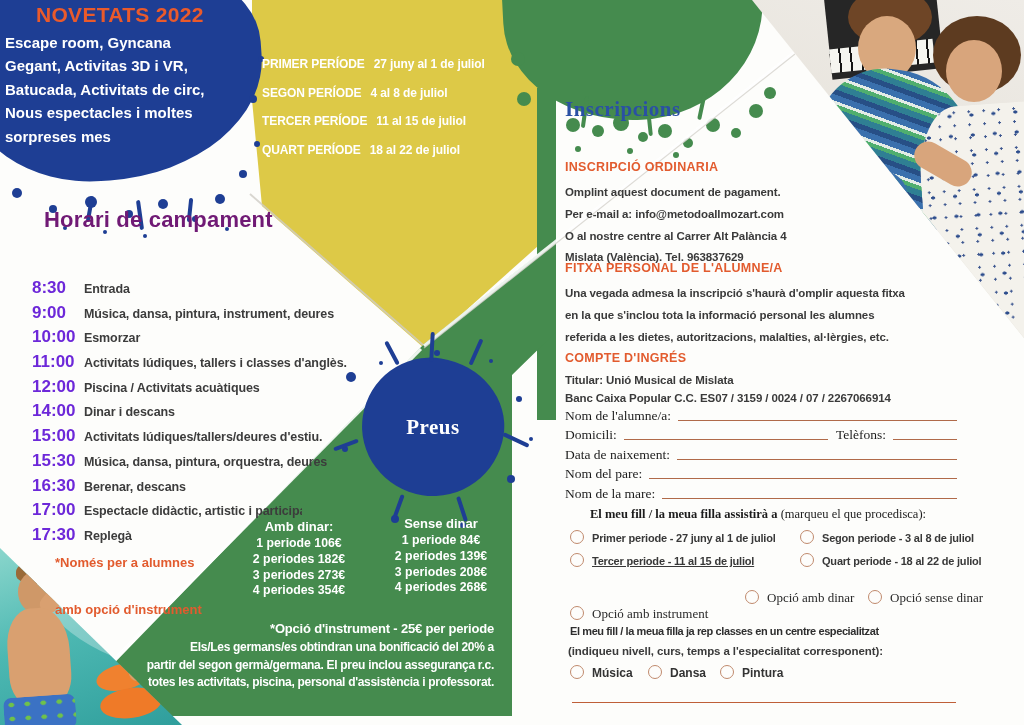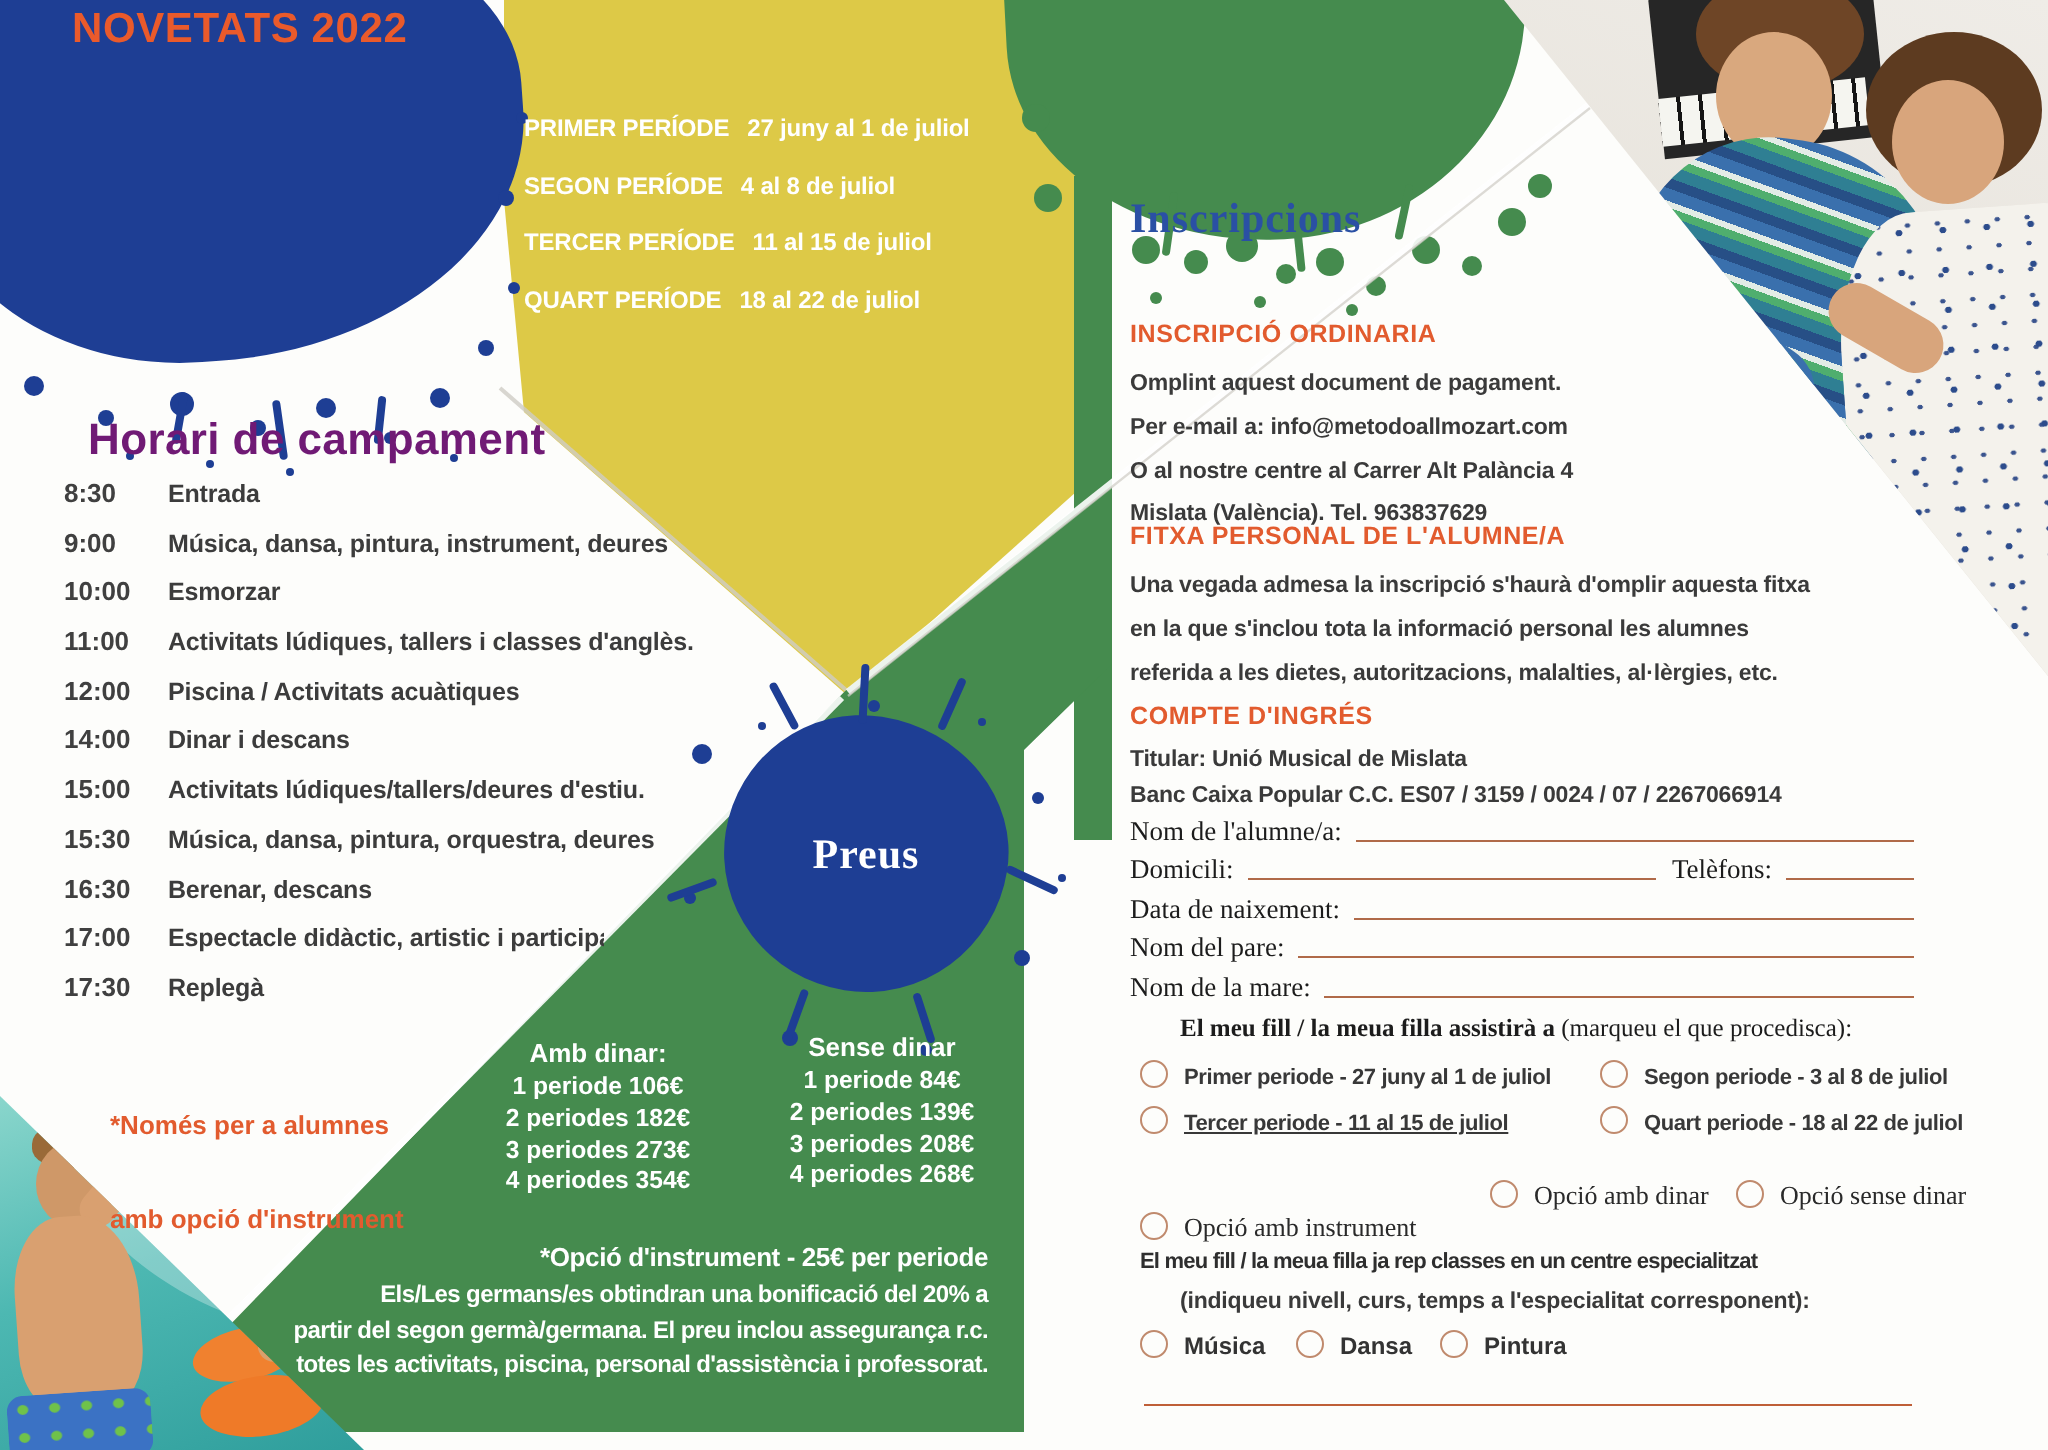--- a/index.html
+++ b/index.html
@@ -40,21 +40,21 @@
     background-image:radial-gradient(#2c4c8c 1.6px,transparent 1.9px),radial-gradient(#3a548e 1.2px,transparent 1.5px);
     background-size:22px 20px,15px 13px;}
   
   .z{z-index:7;}
   .nov-title{font-size:21px;font-weight:bold;color:#ea5a2b;letter-spacing:.3px;}
   .nov-line{font-size:15px;font-weight:bold;color:#fff;line-height:23.4px;white-space:nowrap;}
   .prow{height:28.6px;white-space:nowrap;color:#fff;font-size:12px;font-weight:bold;letter-spacing:-.1px;}
   .prow .dt{margin-left:9px;}
   .horari{font-size:22px;font-weight:bold;color:#701a75;letter-spacing:.2px;}
   .srow{height:24.7px;display:flex;align-items:baseline;white-space:nowrap;}
-  .stime{width:52px;font-size:13px;font-weight:bold;color:#404040;}
+  .stime{width:52px;font-size:17px;font-weight:bold;color:#6d28d9;margin-top:39px;}
   .sact{font-size:12.5px;font-weight:600;color:#3c3c3c;letter-spacing:-.1px;}
   .clip{max-width:218px;overflow:hidden;}
   .note-line{font-size:13px;font-weight:bold;color:#e25b2e;line-height:30px;white-space:nowrap;margin-top:17px;}
   .pcol{text-align:center;color:#fff;}
   .pcol .t{font-size:13px;font-weight:bold;margin-bottom:2px;}
   .pcol .r{font-size:12.3px;font-weight:bold;line-height:15.8px;white-space:nowrap;}
   .gfoot{text-align:right;color:#fff;}
   .gfoot .n{font-size:13px;font-weight:bold;letter-spacing:-.2px;margin-bottom:3px;}
   .gfoot .l{font-size:12px;font-weight:bold;line-height:17.6px;letter-spacing:-.3px;white-space:nowrap;}
   .insc-title{font-family:"Liberation Serif",serif;font-size:21px;font-weight:bold;color:#2a50a4;letter-spacing:.5px;}
@@ -155,20 +155,27 @@
     <div class="abs drip blue" style="left:58px;top:4px;height:26px;transform:rotate(-28deg);"></div>
     <div class="abs drip blue" style="left:142px;top:2px;height:28px;transform:rotate(24deg);"></div>
     <div class="abs drip blue" style="left:12px;top:96px;height:26px;transform:rotate(70deg);"></div>
     <div class="abs drip blue" style="left:182px;top:90px;height:28px;transform:rotate(-65deg);"></div>
     <div class="abs drip blue" style="left:64px;top:158px;height:28px;transform:rotate(20deg);"></div>
     <div class="abs drip blue" style="left:128px;top:160px;height:26px;transform:rotate(-18deg);"></div>
     <div class="abs ps-label">Preus</div>
   </div>
 
   <div class="abs z nov-title" style="left:36px;top:3px;">NOVETATS 2022</div>
+  <div class="abs z" style="left:5px;top:31px;">
+    <div class="nov-line">Escape room, Gyncana</div>
+    <div class="nov-line">Gegant, Activitas 3D i VR,</div>
+    <div class="nov-line">Batucada, Activitats de circ,</div>
+    <div class="nov-line">Nous espectacles i moltes</div>
+    <div class="nov-line">sorpreses mes</div>
+  </div>
 
   <div class="abs z" style="left:262px;top:57px;">
     <div class="prow"><span>PRIMER PERÍODE</span><span class="dt">27 juny al 1 de juliol</span></div>
     <div class="prow"><span>SEGON PERÍODE</span><span class="dt">4 al 8 de juliol</span></div>
     <div class="prow"><span>TERCER PERÍODE</span><span class="dt">11 al 15 de juliol</span></div>
     <div class="prow"><span>QUART PERÍODE</span><span class="dt">18 al 22 de juliol</span></div>
   </div>
 
   <div class="abs z horari" style="left:44px;top:207px;">Horari de campament</div>
 
@@ -298,21 +305,21 @@
   <div class="abs z opt" style="left:570px;top:530px;"><span class="cb"></span><span>Primer periode  - 27 juny al 1 de juliol</span></div>
   <div class="abs z opt" style="left:800px;top:530px;"><span class="cb"></span><span>Segon periode - 3  al  8 de juliol</span></div>
   <div class="abs z opt" style="left:570px;top:553px;text-decoration:underline;"><span class="cb"></span><span>Tercer periode - 11 al 15 de juliol</span></div>
   <div class="abs z opt" style="left:800px;top:553px;"><span class="cb"></span><span>Quart periode - 18  al 22 de juliol</span></div>
 
   <div class="abs z opt-serif" style="left:570px;top:606px;"><span class="cb"></span><span>Opció amb instrument</span></div>
   <div class="abs z opt-serif" style="left:745px;top:590px;"><span class="cb"></span><span>Opció amb dinar</span></div>
   <div class="abs z opt-serif" style="left:868px;top:590px;"><span class="cb"></span><span>Opció sense dinar</span></div>
 
   <div class="abs z centre-b" style="left:570px;top:625px;">El meu fill / la meua filla ja rep classes en un centre especialitzat</div>
-  <div class="abs z centre-n" style="left:568px;top:645px;margin-left:22px;">(indiqueu nivell, curs, temps a l'especialitat corresponent):</div>
+  <div class="abs z centre-n" style="left:568px;top:645px;">(indiqueu nivell, curs, temps a l'especialitat corresponent):</div>
 
   <div class="abs z centre-opt" style="left:570px;top:665px;"><span class="cb"></span><span>Música</span></div>
   <div class="abs z centre-opt" style="left:648px;top:665px;"><span class="cb"></span><span>Dansa</span></div>
   <div class="abs z centre-opt" style="left:720px;top:665px;"><span class="cb"></span><span>Pintura</span></div>
 
   <div class="abs z rule" style="left:572px;top:702px;"></div>
 
 </div>
 
 </body></html>

